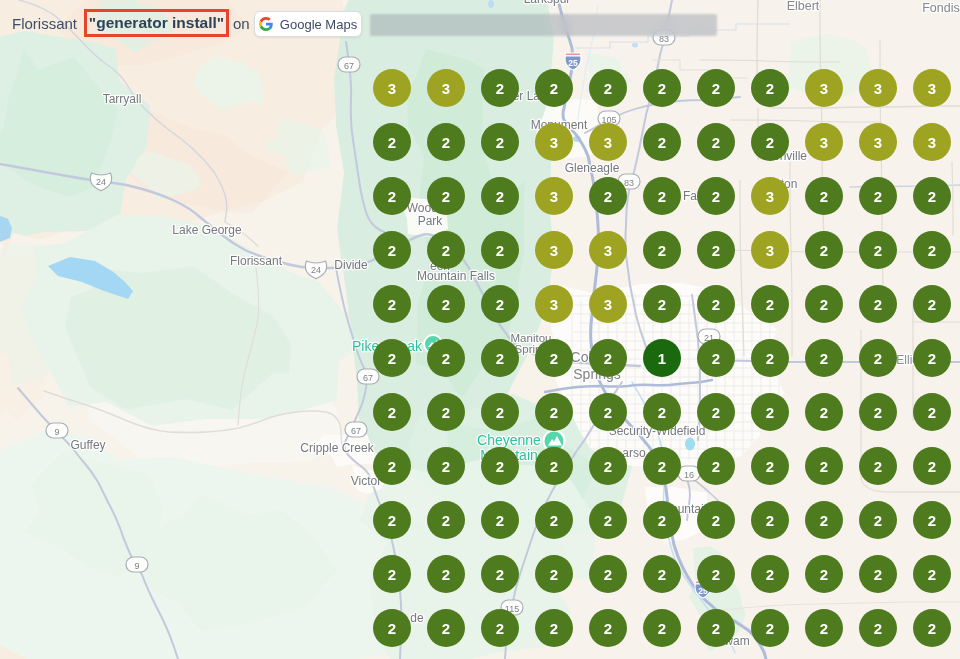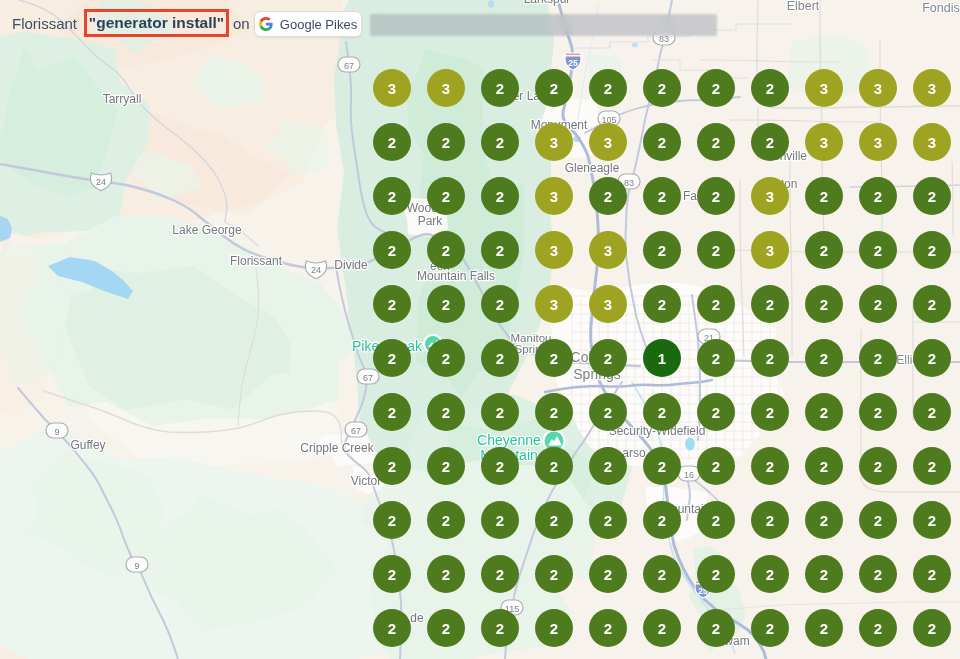--- a/index.html
+++ b/index.html
@@ -380,15 +380,15 @@
   <div id="searching">Florissant</div>
   <div id="redbox">"generator install"</div>
   <div id="on">on</div>
   <div id="gbtn">
       <svg width="14" height="14" viewBox="0 0 48 48">
         <path fill="#EA4335" d="M24 9.5c3.54 0 6.71 1.22 9.21 3.6l6.85-6.85C35.9 2.38 30.47 0 24 0 14.62 0 6.51 5.38 2.56 13.22l7.98 6.19C12.43 13.72 17.74 9.5 24 9.5z"></path>
         <path fill="#4285F4" d="M46.98 24.55c0-1.57-.15-3.09-.38-4.55H24v9.02h12.94c-.58 2.96-2.26 5.48-4.78 7.18l7.73 6c4.51-4.18 7.09-10.36 7.09-17.65z"></path>
         <path fill="#FBBC05" d="M10.53 28.59c-.48-1.45-.76-2.99-.76-4.59s.27-3.14.76-4.59l-7.98-6.19C.92 16.46 0 20.12 0 24c0 3.88.92 7.54 2.56 10.78l7.97-6.19z"></path>
         <path fill="#34A853" d="M24 48c6.48 0 11.93-2.13 15.89-5.81l-7.73-6c-2.15 1.45-4.92 2.3-8.16 2.3-6.26 0-11.57-4.22-13.47-9.91l-7.98 6.19C6.51 42.62 14.62 48 24 48z"></path>
       </svg>
-      <span>Google Pikes</span>
+      <span>Google Maps</span>
     </div>
 </div>
 
 </body></html>

